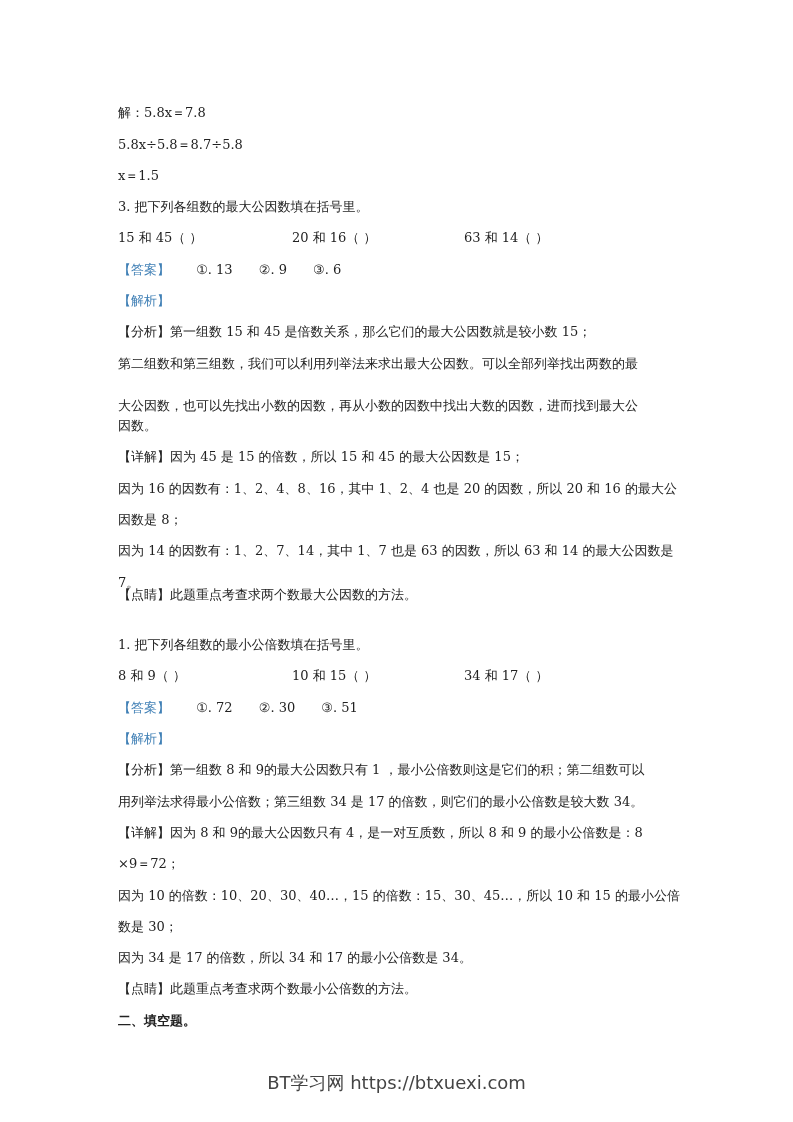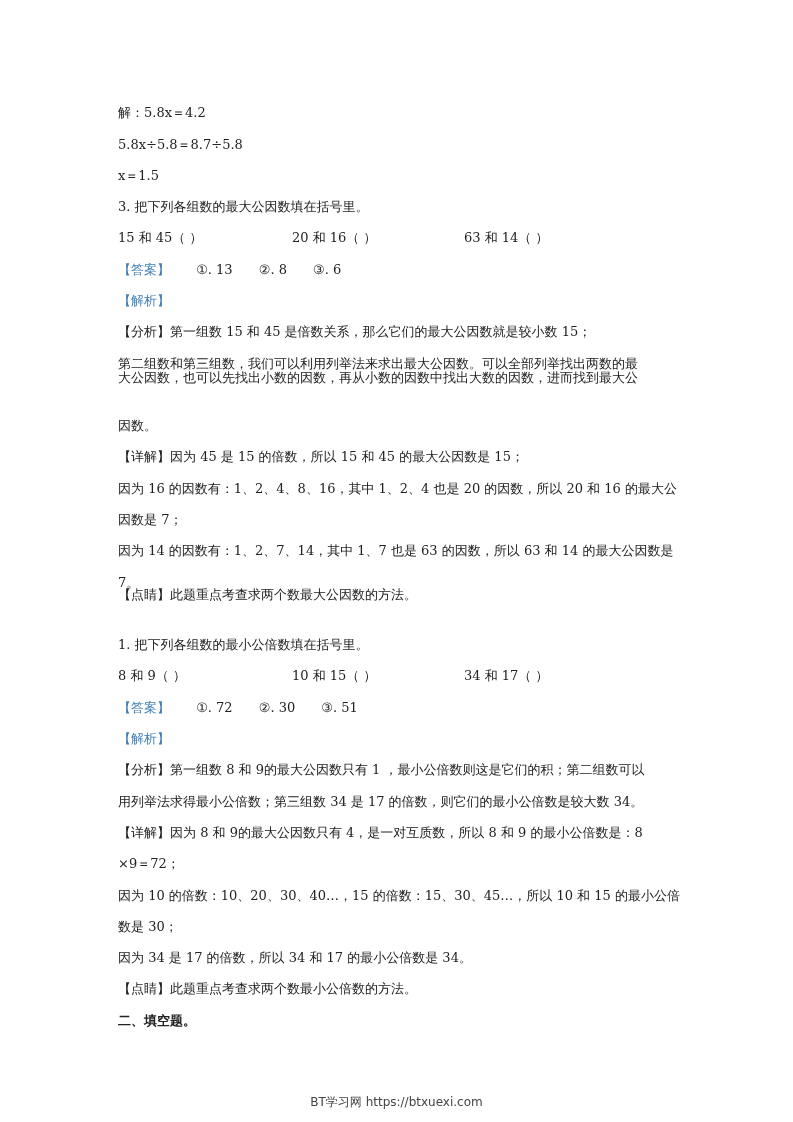--- a/index.html
+++ b/index.html
@@ -3,51 +3,51 @@
 <meta charset="utf-8">
 <style>
   html, body { margin:0; padding:0; background:#ffffff; }
   body { width:793px; height:1122px; position:relative; overflow:hidden;
          font-family:"DejaVu Serif","Liberation Serif",serif; color:#222; font-size:13px; }
   .line { position:absolute; left:118px; white-space:nowrap; line-height:18px; }
   .blue { color:#3f7fb5; }
   .bold { font-weight:bold; font-family:Liberation Sans, sans-serif; }
   .col { position:absolute; white-space:nowrap; }
   .footer { position:absolute; left:0; right:0; top:1071px; text-align:center;
-            font-family:"DejaVu Sans","Liberation Sans",sans-serif; color:#444; font-size:12px;margin-top:23px; }
+            font-family:"DejaVu Sans","Liberation Sans",sans-serif; color:#444; font-size:18px; }
   .ans span { margin-right:22px; }
 </style>
 </head>
 <body>
 
-<div class="line" style="top:104px">解：5.8x＝4.2</div>
+<div class="line" style="top:104px">解：5.8x＝7.8</div>
 <div class="line" style="top:136px">5.8x÷5.8＝8.7÷5.8</div>
 <div class="line" style="top:167px">x＝1.5</div>
 
 <div class="line" style="top:198px">3. 把下列各组数的最大公因数填在括号里。</div>
 <div class="col" style="left:118px;top:229px">15 和 45（        ）</div>
 <div class="col" style="left:292px;top:229px">20 和 16（        ）</div>
 <div class="col" style="left:464px;top:229px">63 和 14（        ）</div>
 
 <div class="line ans" style="top:261px">
   <span class="blue">【答案】</span>
   <span>①. 13</span>
-  <span>②. 8</span>
+  <span>②. 9</span>
   <span>③. 6</span>
 </div>
 <div class="line blue" style="top:292px">【解析】</div>
 
 <div class="line" style="top:323px"><span>【分析】</span><span>第一组数 15 和 45 是倍数关系，那么它们的最大公因数就是较小数 15；</span></div>
 <div class="line" style="top:355px">第二组数和第三组数，我们可以利用列举法来求出最大公因数。可以全部列举找出两数的最</div>
-<div class="line" style="top:369px">大公因数，也可以先找出小数的因数，再从小数的因数中找出大数的因数，进而找到最大公</div>
+<div class="line" style="top:397px">大公因数，也可以先找出小数的因数，再从小数的因数中找出大数的因数，进而找到最大公</div>
 <div class="line" style="top:417px">因数。</div>
 
 <div class="line" style="top:448px"><span>【详解】</span><span>因为 45 是 15 的倍数，所以 15 和 45 的最大公因数是 15；</span></div>
 <div class="line" style="top:480px">因为 16 的因数有：1、2、4、8、16，其中 1、2、4 也是 20 的因数，所以 20 和 16 的最大公</div>
-<div class="line" style="top:511px">因数是 7；</div>
+<div class="line" style="top:511px">因数是 8；</div>
 <div class="line" style="top:542px">因为 14 的因数有：1、2、7、14，其中 1、7 也是 63 的因数，所以 63 和 14 的最大公因数是</div>
 <div class="line" style="top:574px">7。</div>
 <div class="line" style="top:586px"><span>【点睛】</span><span>此题重点考查求两个数最大公因数的方法。</span></div>
 
 <div class="line" style="top:636px">1. 把下列各组数的最小公倍数填在括号里。</div>
 <div class="col" style="left:118px;top:667px">8 和 9（        ）</div>
 <div class="col" style="left:292px;top:667px">10 和 15（        ）</div>
 <div class="col" style="left:464px;top:667px">34 和 17（        ）</div>
 
 <div class="line ans" style="top:699px">

